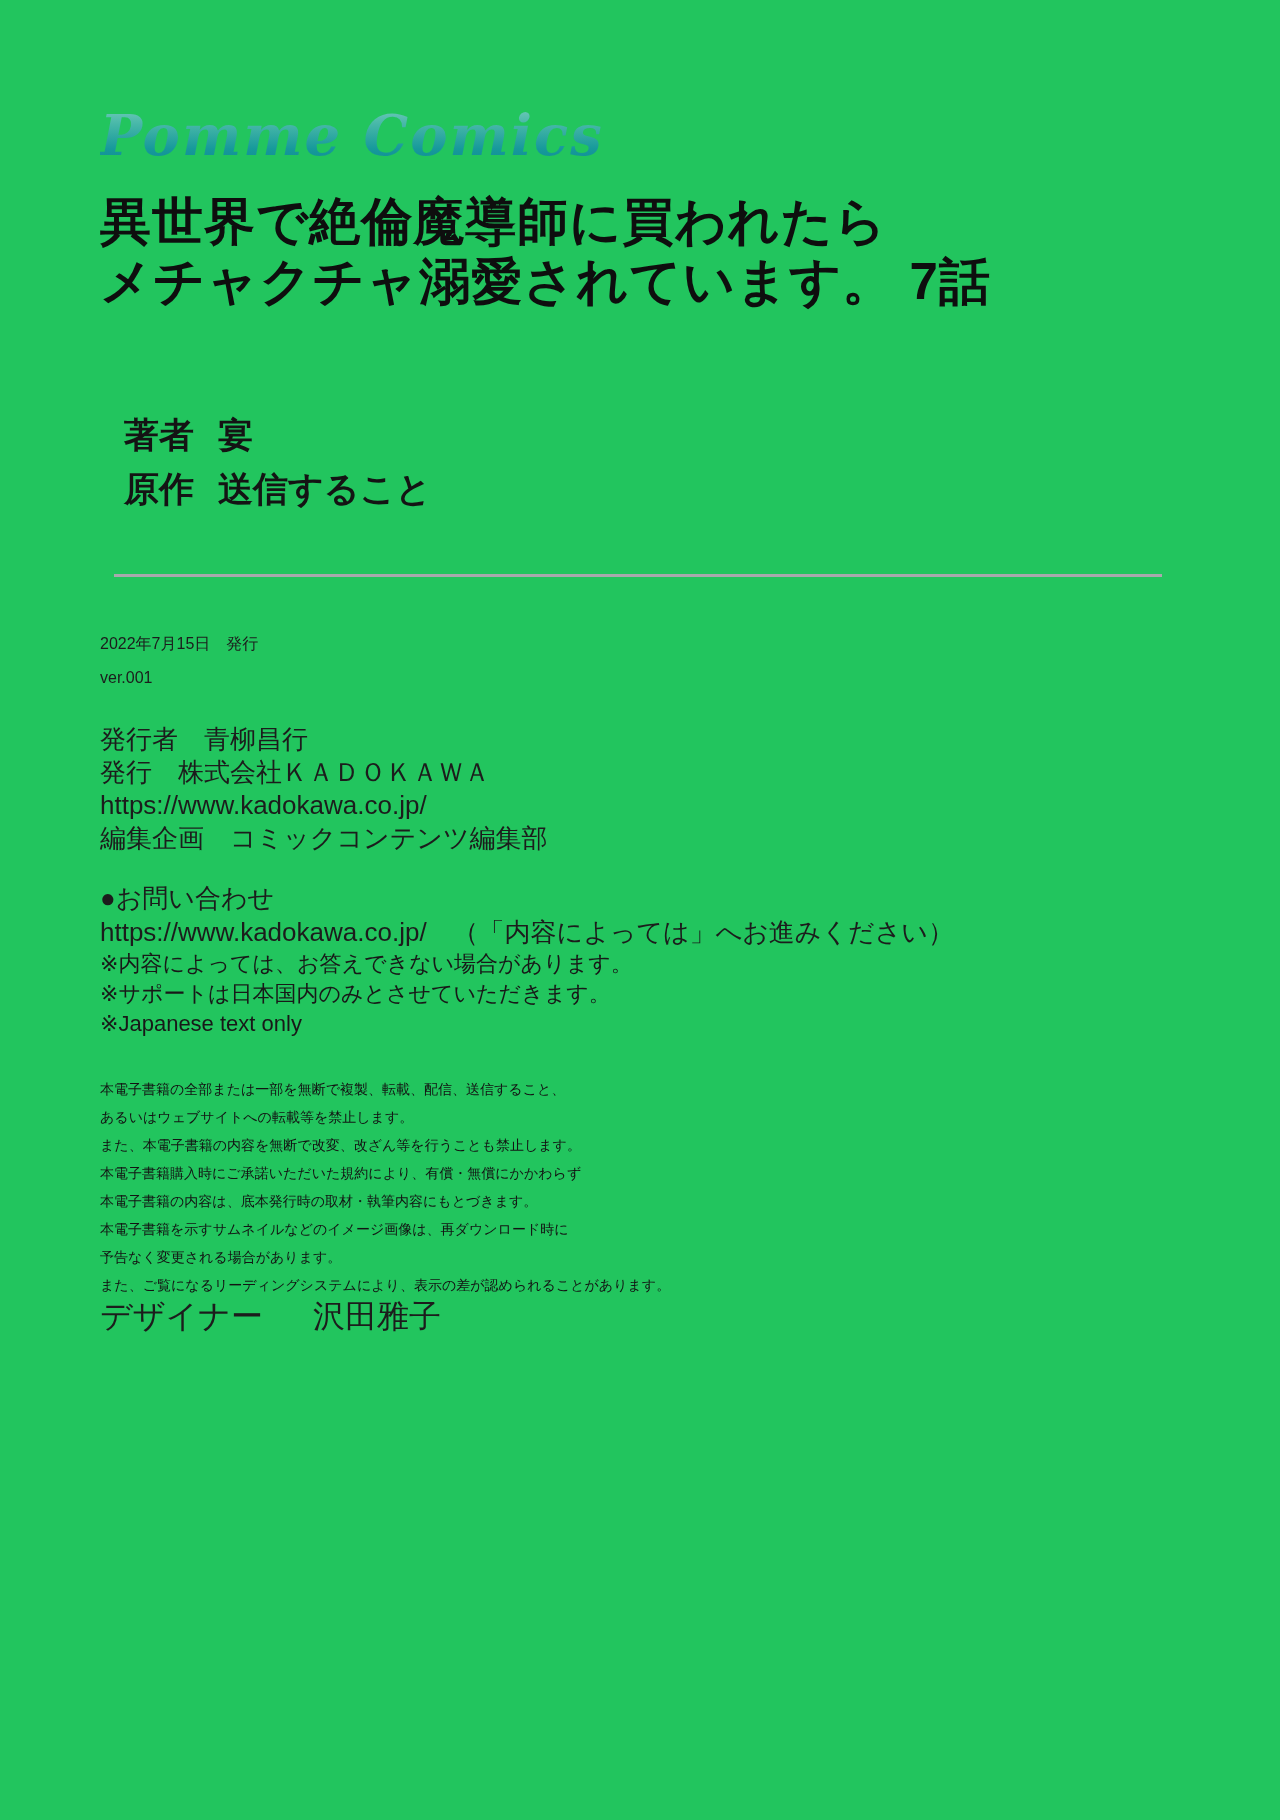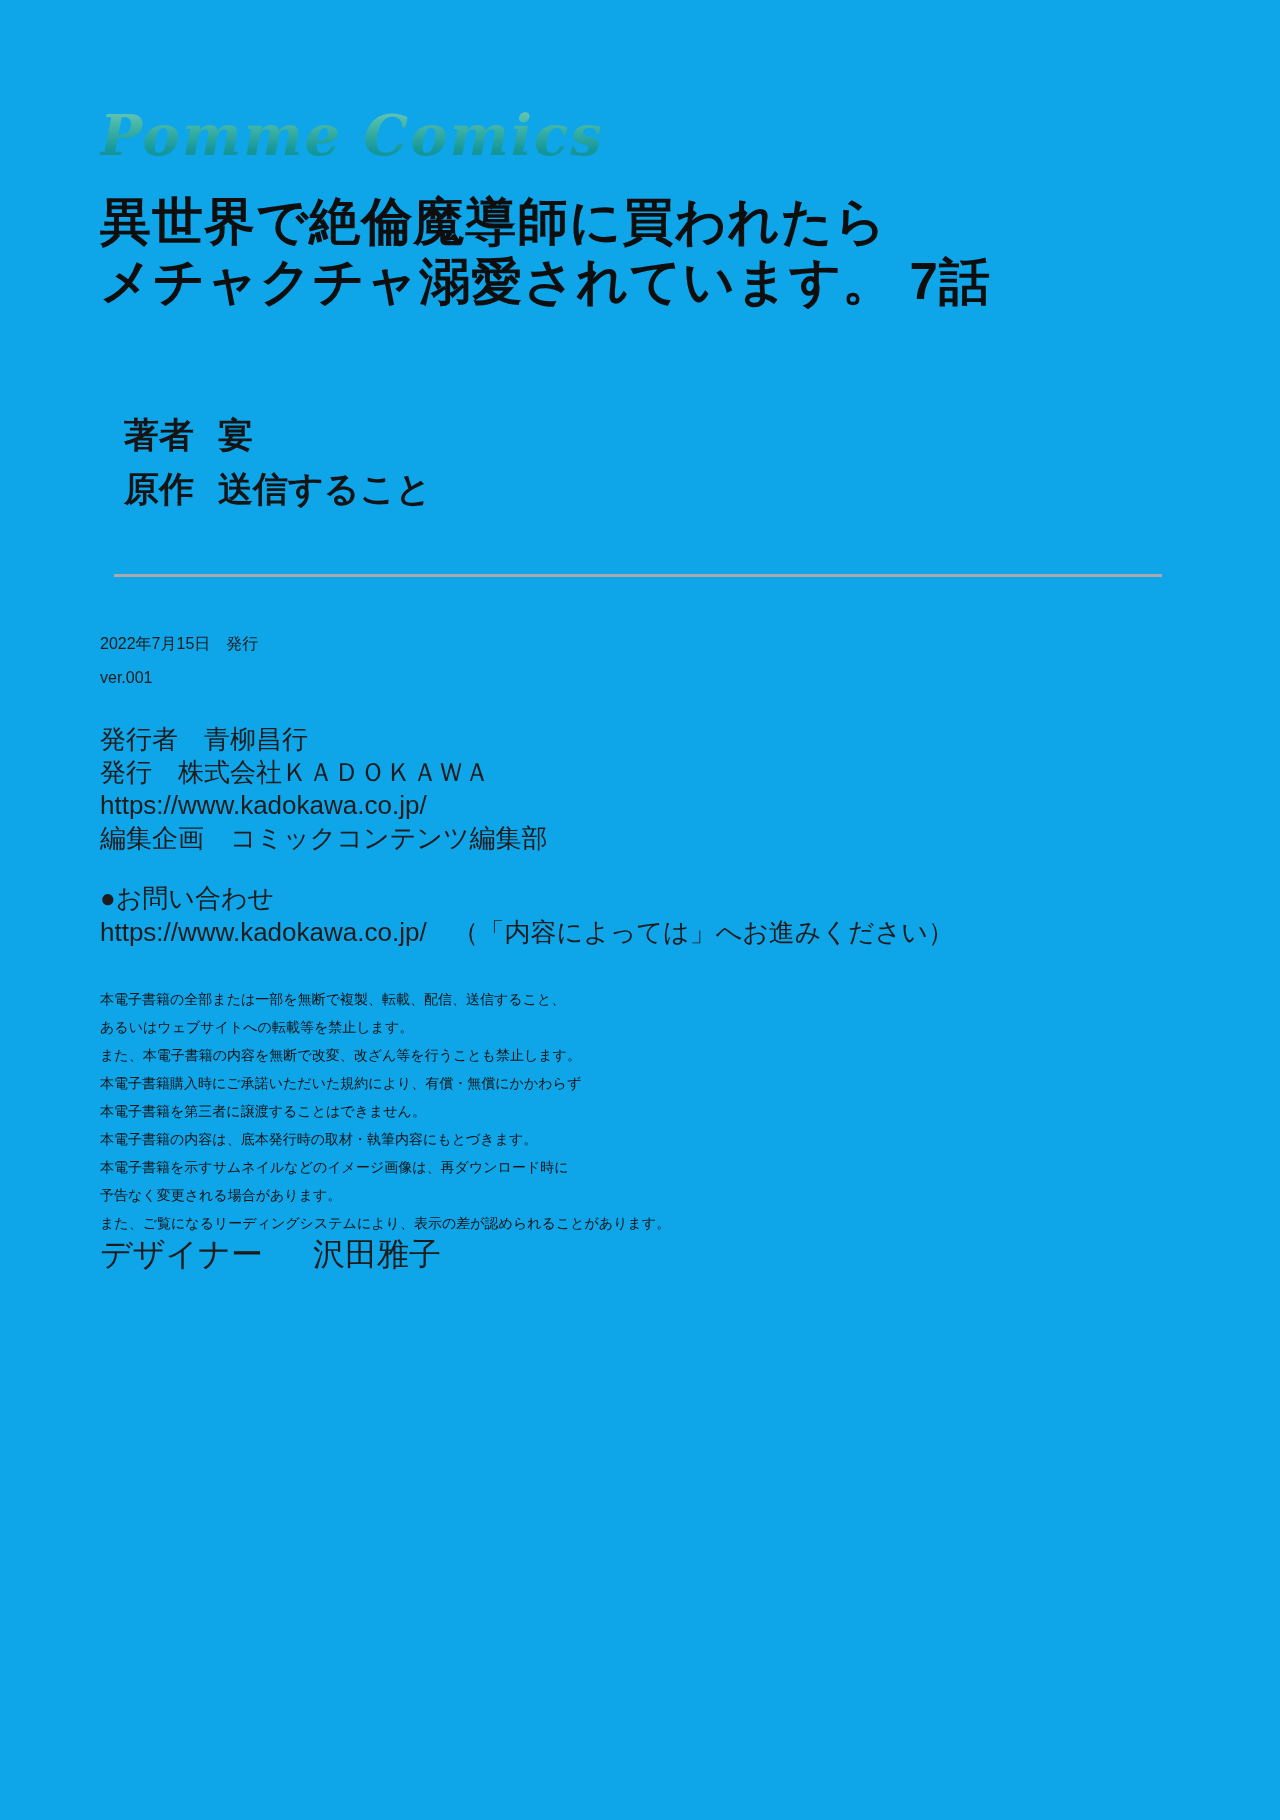--- a/index.html
+++ b/index.html
@@ -4,21 +4,21 @@
 <style>
   html, body {
     margin: 0;
     padding: 0;
     background: #ffffff;
   }
   .page {
     position: relative;
     width: 1280px;
     height: 1820px;
-    background: #0ea5e9;
+    background: #22c55e;
     font-family: "Liberation Sans", "DejaVu Sans", sans-serif;
     color: #1c1c1c;
     overflow: hidden;
     box-sizing: border-box;
     padding: 100px 90px 0 100px;
   }
 
   
   .logo {
     height: 78px;
@@ -123,27 +123,31 @@
     <div class="text-line">発行者　青柳昌行</div>
     <div class="text-line">発行　株式会社ＫＡＤＯＫＡＷＡ</div>
     <div class="text-line">https://www.kadokawa.co.jp/</div>
     <div class="text-line">編集企画　コミックコンテンツ編集部</div>
   </div>
 
   <div class="contact-heading text-line">●お問い合わせ</div>
 
   <div class="contact-url text-line">https://www.kadokawa.co.jp/　（「内容によっては」へお進みください）</div>
 
+  <div class="contact-notes">
+    <div class="text-line">※内容によっては、お答えできない場合があります。</div>
+    <div class="text-line">※サポートは日本国内のみとさせていただきます。</div>
+    <div class="text-line">※Japanese text only</div>
+  </div>
 
   <div class="legal-block">
     <div class="text-line">本電子書籍の全部または一部を無断で複製、転載、配信、送信すること、</div>
     <div class="text-line">あるいはウェブサイトへの転載等を禁止します。</div>
     <div class="text-line">また、本電子書籍の内容を無断で改変、改ざん等を行うことも禁止します。</div>
     <div class="text-line">本電子書籍購入時にご承諾いただいた規約により、有償・無償にかかわらず</div>
-    <div class="text-line">本電子書籍を第三者に譲渡することはできません。</div>
     <div class="text-line">本電子書籍の内容は、底本発行時の取材・執筆内容にもとづきます。</div>
     <div class="text-line">本電子書籍を示すサムネイルなどのイメージ画像は、再ダウンロード時に</div>
     <div class="text-line">予告なく変更される場合があります。</div>
     <div class="text-line">また、ご覧になるリーディングシステムにより、表示の差が認められることがあります。</div>
   </div>
 
   <div class="designer-row">
     <span class="designer-label">デザイナー</span>
     <span>沢田雅子</span>
   </div>

